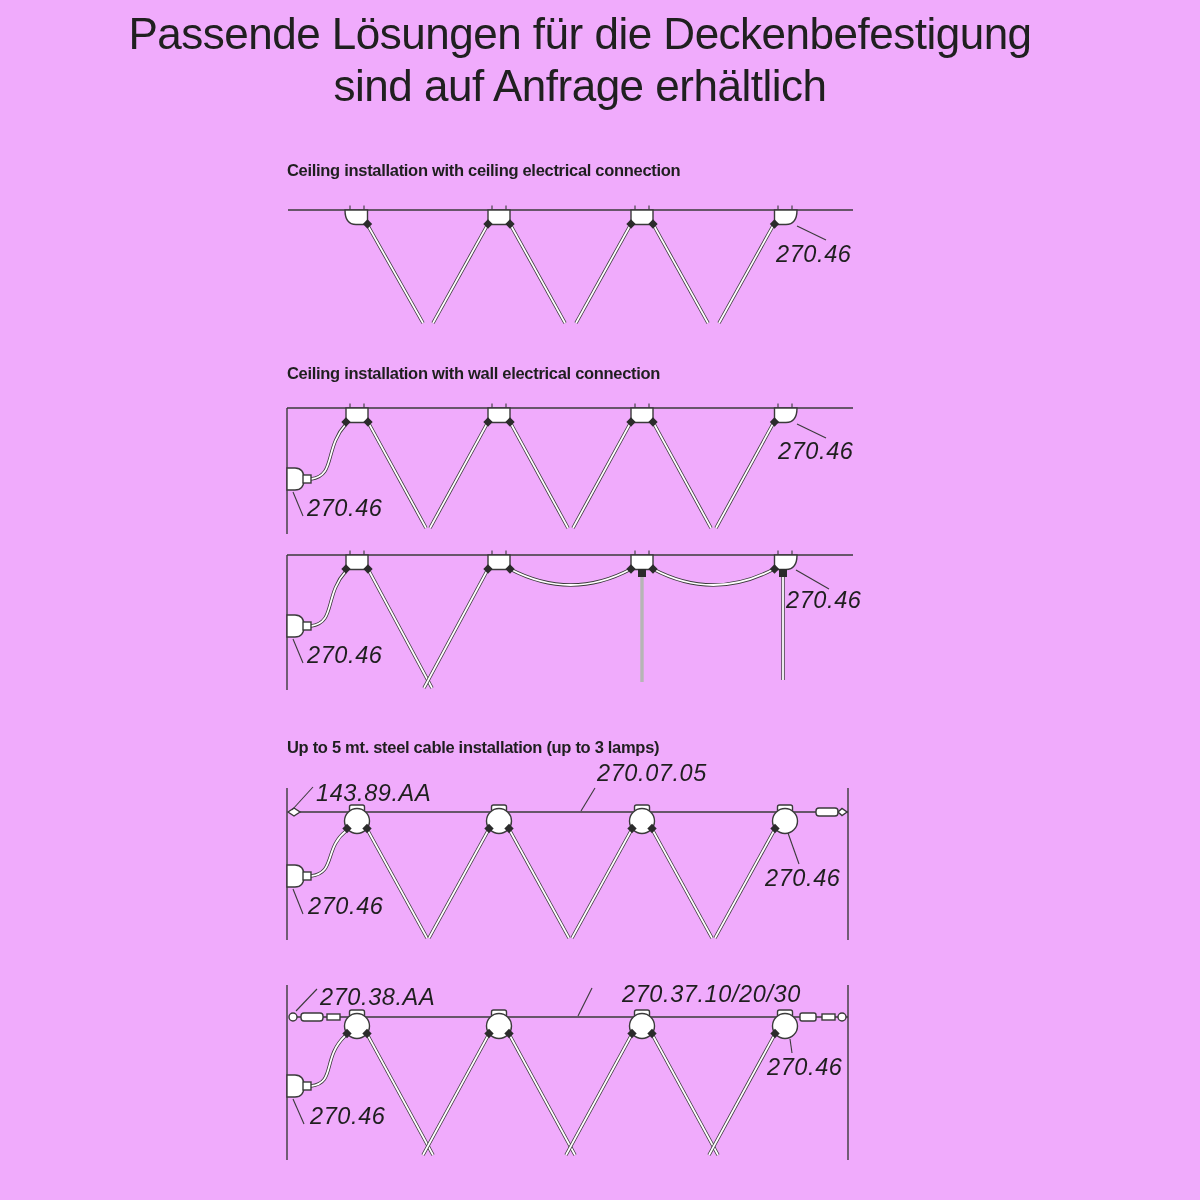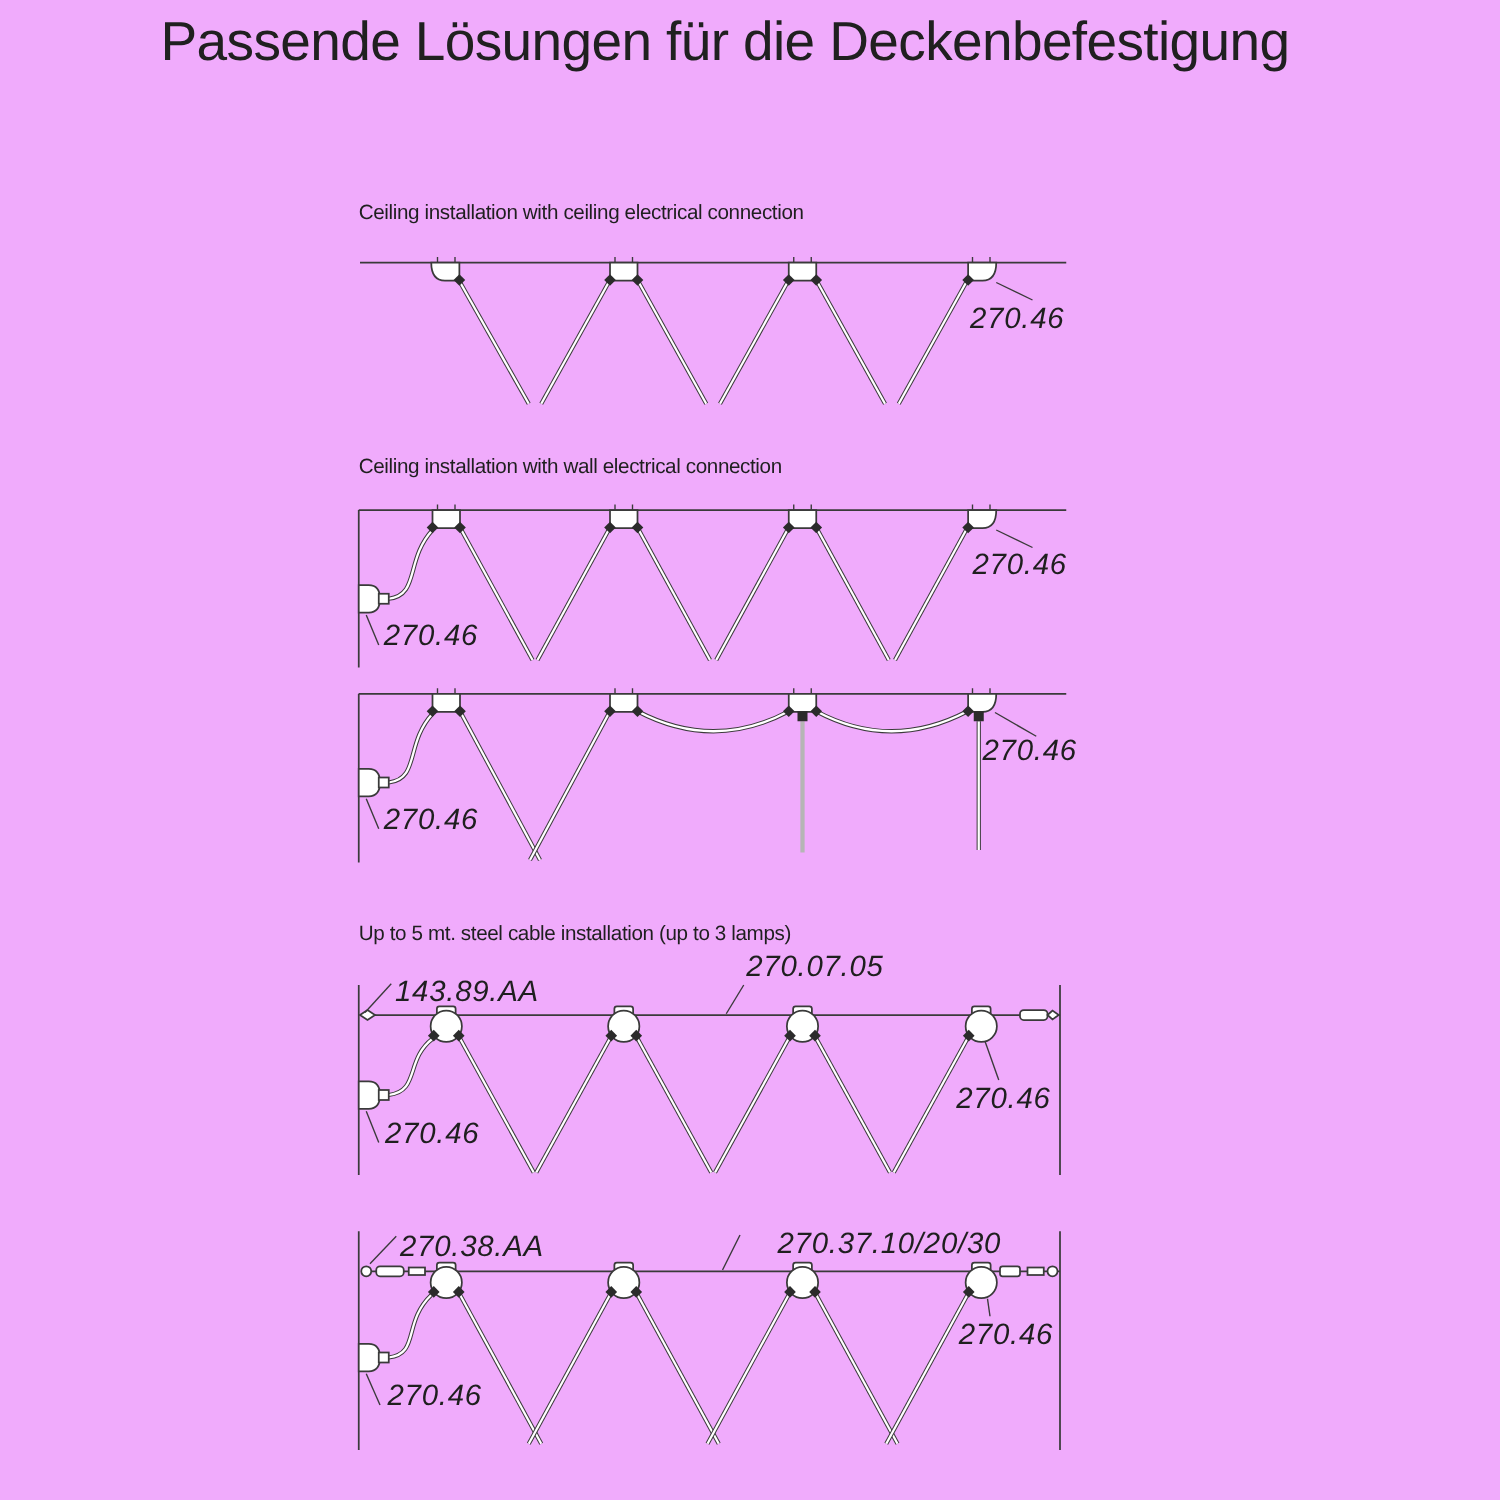--- a/index.html
+++ b/index.html
@@ -1,20 +1,20 @@
 <!DOCTYPE html>
 <html><head>
 <meta charset="utf-8">
 <style>
   html,body{margin:0;padding:0;background:#fff;}
   .page{position:relative;width:1200px;height:1200px;background:#f0abfc;overflow:hidden;
         font-family:"Liberation Sans", sans-serif;color:#1c1c1c;}
   .title{position:absolute;top:8px;left:0;width:1160px;text-align:center;
          font-size:44px;line-height:52px;font-weight:400;letter-spacing:-0.5px;color:#202020;}
-  .heading{position:absolute;font-size:16.5px;font-weight:400;letter-spacing:-0.3px;color:#1f1f1f;white-space:nowrap;}
+  .heading{position:absolute;font-size:16.5px;font-weight:700;letter-spacing:-0.3px;color:#1f1f1f;white-space:nowrap;}
   .plabel{position:absolute;font-size:23.5px;font-weight:400;letter-spacing:0.6px;color:#1f1f1f;white-space:nowrap;font-style:italic;}
   svg.diagram{position:absolute;left:0;top:0;}
   .ln{stroke:#3a3a3a;stroke-width:1.4;fill:none;}
   .thin{stroke:#3a3a3a;stroke-width:1.1;fill:none;}
   .dbl{stroke:#3a3a3a;stroke-width:3.4;fill:none;}
   .core{stroke:#ffffff;stroke-width:1.8;fill:none;}
   .wht{fill:#ffffff;stroke:#3a3a3a;stroke-width:1.4;}
   .solid{fill:#2b2b2b;stroke:none;}
   .gray-drop{stroke:#b5b5b5;stroke-width:3.4;fill:none;}
 </style>
@@ -198,20 +198,21 @@
       <use href="#wallbox" x="287" y="1075"></use>
       <path class="thin" d="M296 1011 L317 989"></path>
       <path class="thin" d="M578 1016 L592 988"></path>
       <path class="thin" d="M293 1099 L304 1124"></path>
       <path class="thin" d="M790 1039 L792 1053"></path>
     </g>
   </svg>
 
   <div class="title">
     <div>Passende Lösungen für die Deckenbefestigung</div>
+    <div>sind auf Anfrage erhältlich</div>
   </div>
 
   <div class="heading" style="left:287px;top:161px;">Ceiling installation with ceiling electrical connection</div>
   <div class="heading" style="left:287px;top:364px;">Ceiling installation with wall electrical connection</div>
   <div class="heading" style="left:287px;top:738px;text-align:center;">Up to 5 mt. steel cable installation (up to 3 lamps)</div>
 
   <div class="plabel" style="left:776px;top:241px;">270.46</div>
 
   <div class="plabel" style="left:307px;top:495px;">270.46</div>
   <div class="plabel" style="left:778px;top:438px;">270.46</div>

